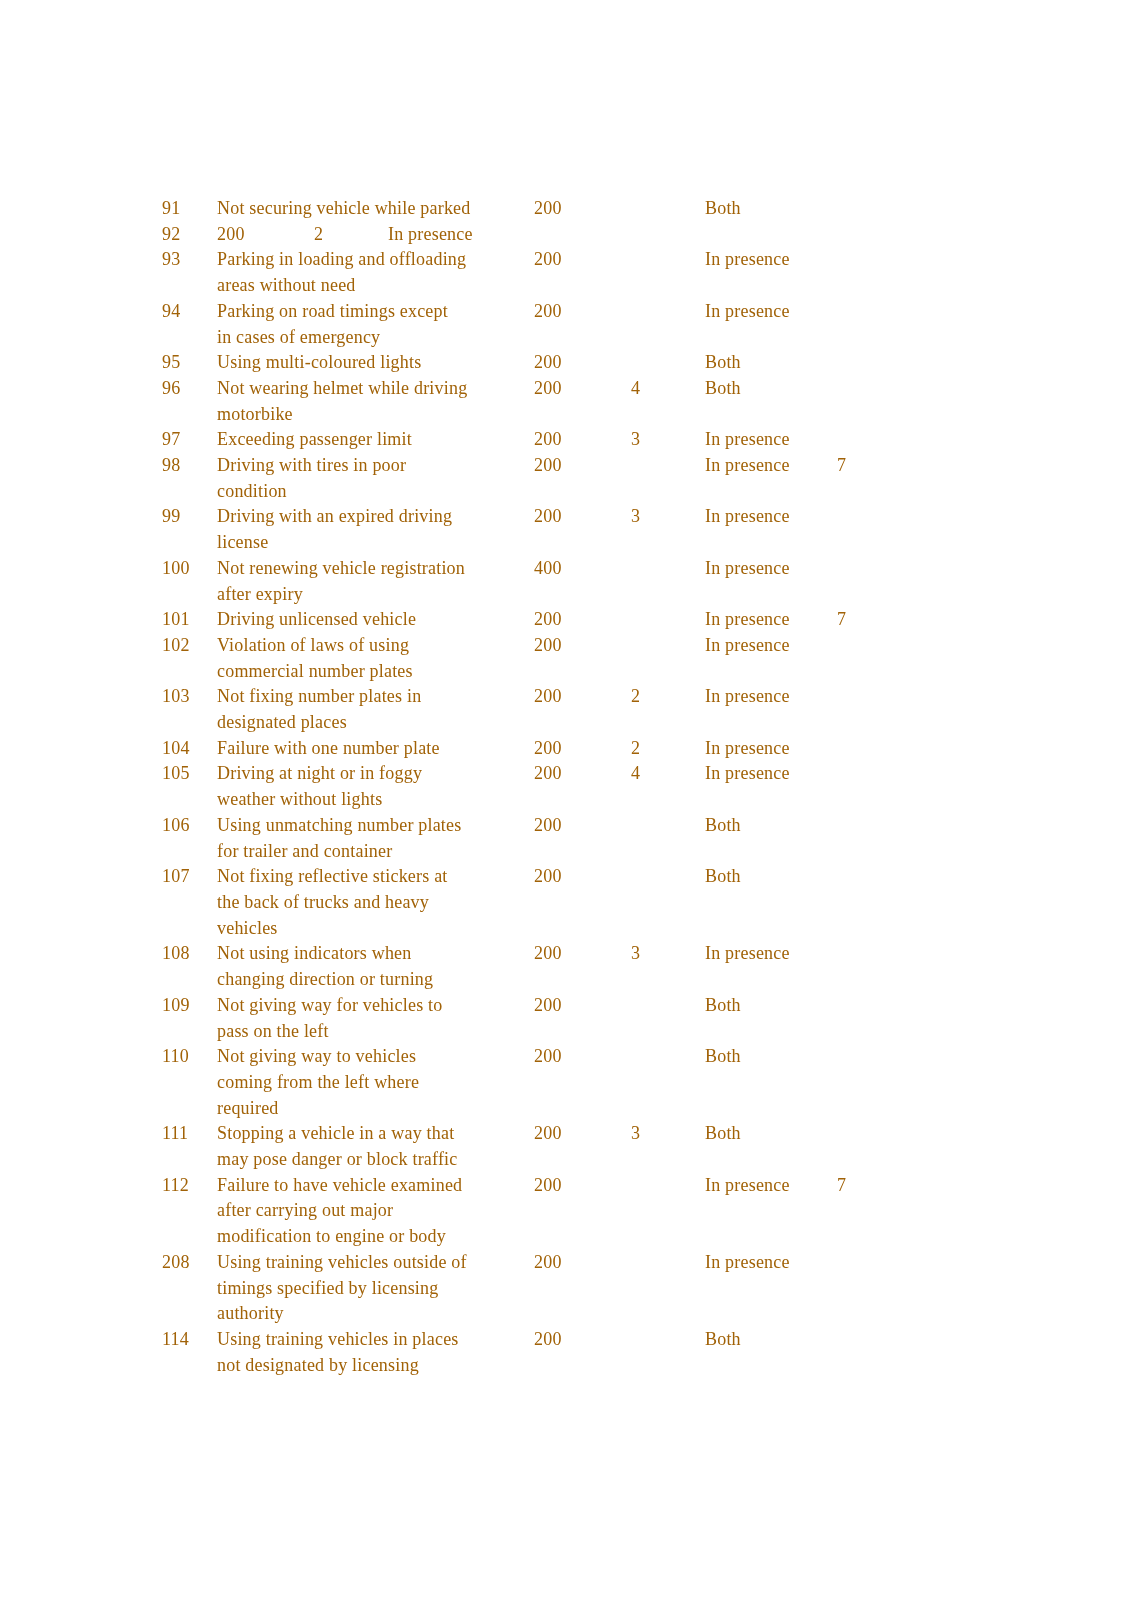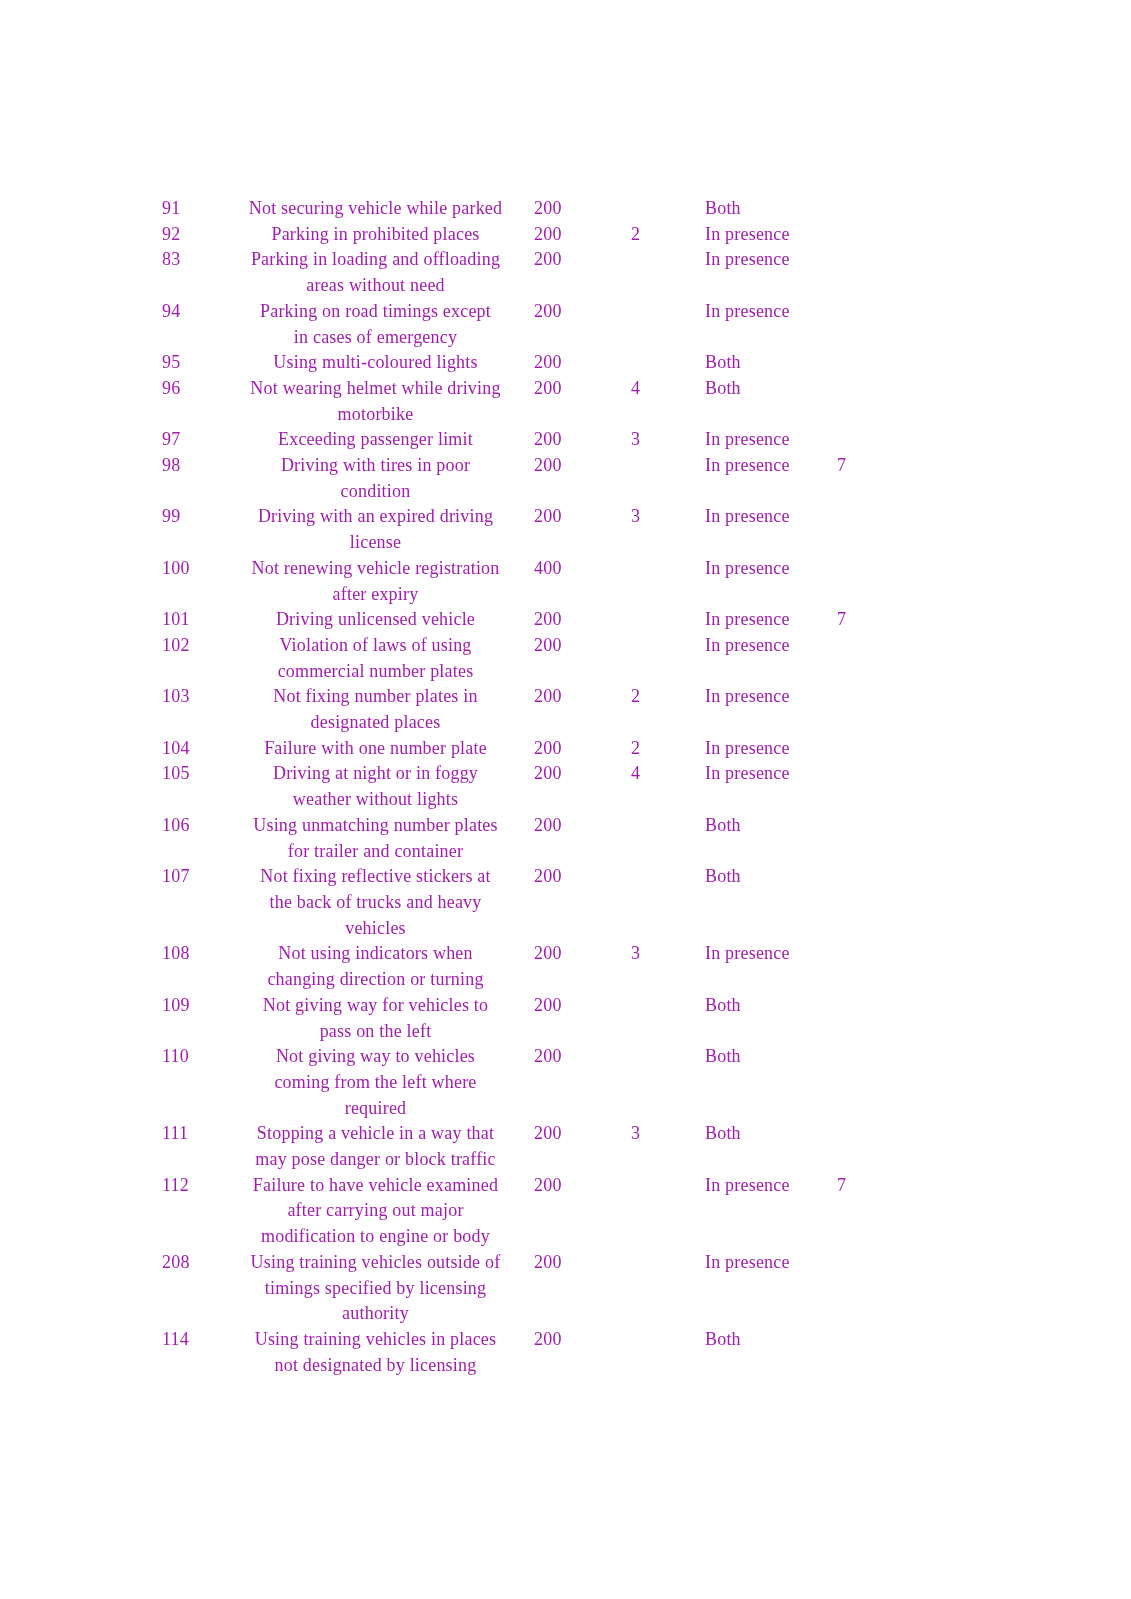--- a/index.html
+++ b/index.html
@@ -6,41 +6,41 @@
     margin: 0;
     padding: 0;
     background: #ffffff;
   }
   .page {
     position: relative;
     width: 1131px;
     height: 1599px;
     background: #ffffff;
     font-family: "Liberation Serif", "DejaVu Serif", serif;
-    color: #a21caf;
+    color: #a16207;
     overflow: hidden;
   }
   .violations-table {
     position: absolute;
     left: 162px;
     top: 196px;
     width: 780px;
   }
   .vrow {
     display: flex;
     align-items: flex-start;
   }
   .col {
     font-size: 18px;
     line-height: 25.7px;
     white-space: pre-line;
     letter-spacing: 0.2px;
   }
   .col-no         { width: 55px;  flex: 0 0 auto; }
-  .col-desc       { width: 317px; flex: 0 0 auto; text-align: center; }
+  .col-desc       { width: 317px; flex: 0 0 auto; }
   .col-fine       { width: 97px;  flex: 0 0 auto; }
   .col-points     { width: 74px;  flex: 0 0 auto; }
   .col-attendance { width: 132px; flex: 0 0 auto; }
   .col-extra      { width: 60px;  flex: 0 0 auto; }
 </style>
 </head>
 <body>
 
 <div class="page">
   <div class="violations-table">
@@ -48,29 +48,28 @@
     <span class="col col-no">91</span>
     <span class="col col-desc">Not securing vehicle while parked</span>
     <span class="col col-fine">200</span>
     <span class="col col-points"></span>
     <span class="col col-attendance">Both</span>
     <span class="col col-extra"></span>
   </div>
 
   <div class="vrow">
     <span class="col col-no">92</span>
-    <span class="col col-desc">Parking in prohibited places</span>
     <span class="col col-fine">200</span>
     <span class="col col-points">2</span>
     <span class="col col-attendance">In presence</span>
     <span class="col col-extra"></span>
   </div>
 
   <div class="vrow">
-    <span class="col col-no">83</span>
+    <span class="col col-no">93</span>
     <span class="col col-desc">Parking in loading and offloading
 areas without need</span>
     <span class="col col-fine">200</span>
     <span class="col col-points"></span>
     <span class="col col-attendance">In presence</span>
     <span class="col col-extra"></span>
   </div>
 
   <div class="vrow">
     <span class="col col-no">94</span>

